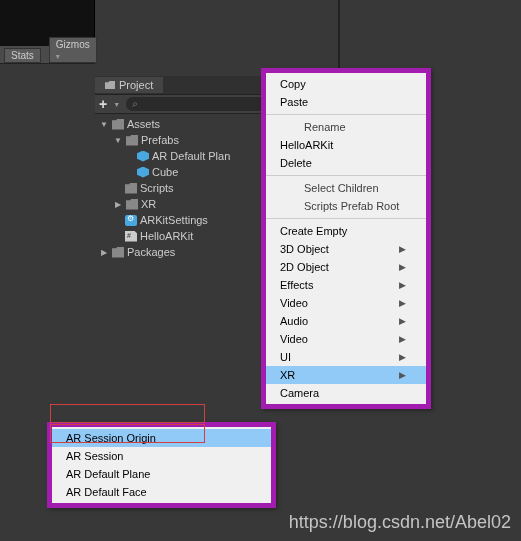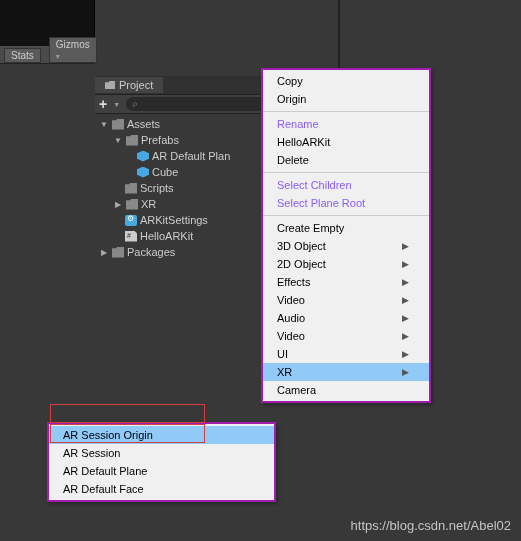--- a/index.html
+++ b/index.html
@@ -22,32 +22,32 @@
 .tree-item { display: flex; align-items: center; height: 16px; color: #ccc; cursor: default; gap: 3px; }
 .tree-arrow { width: 10px; text-align: center; color: #aaa; font-size: 8px; }
 .tree-icon { width: 12px; height: 11px; flex-shrink: 0; }
 .icon-folder { background: #888; clip-path: polygon(0 15%,35% 15%,45% 0,100% 0,100% 100%,0 100%); }
 .icon-prefab { background: #4aa8e0; clip-path: polygon(50% 0,100% 25%,100% 75%,50% 100%,0 75%,0 25%); }
 .icon-cube { background: #4aa8e0; clip-path: polygon(50% 0,100% 25%,100% 75%,50% 100%,0 75%,0 25%); }
 .icon-arkit { background: #4aa8e0; border-radius: 2px; position: relative; }
 .icon-arkit::after { content: "⚙"; color: #fff; font-size: 8px; position: absolute; top: -1px; left: 2px; }
 .icon-cs { background: #ccc; clip-path: polygon(0 0,75% 0,100% 25%,100% 100%,0 100%); position: relative; }
 .icon-cs::after { content: "#"; position: absolute; font-size: 7px; color: #333; left: 2px; top: 1px; }
-.context-menu { position: absolute; background: #f0f0f0; border: 2px solid #a21caf; box-shadow: 2px 2px 4px rgba(0,0,0,0.3); min-width: 170px; padding: 2px 0; }
+.context-menu { position: absolute; background: #f0f0f0; border: 5px solid #a21caf; box-shadow: 2px 2px 4px rgba(0,0,0,0.3); min-width: 170px; padding: 2px 0; }
 .menu-main { top: 68px; left: 261px; }
 .menu-sub { top: 422px; left: 47px; width: 229px; }
 .menu-item { padding: 3px 20px 3px 14px; color: #000; font-size: 12px; display: flex; justify-content: space-between; align-items: center; }
-.menu-item.disabled { color: #8b5cf6; }
+.menu-item.disabled { color: #404040; margin-left: 24px; }
 .menu-item.hl { background: #91c9f7; }
 .menu-item .arrow { color: #555; font-size: 9px; }
 .menu-sep { height: 1px; background: #ccc; margin: 3px 0; }
 .red-box { position: absolute; border: 1px solid #d04040; pointer-events: none; }
 .red-box.r1 { top: 404px; left: 50px; width: 155px; height: 19px; }
 .red-box.r2 { top: 424px; left: 50px; width: 155px; height: 19px; }
-.watermark { position: absolute; bottom: 8px; right: 10px; color: #ddd; font-size: 13px; opacity: 0.85; margin-left: 20px; }
+.watermark { position: absolute; bottom: 8px; right: 10px; color: #ddd; font-size: 18px; opacity: 0.85; margin-left: 20px; }
 .vline { position: absolute; top: 0; left: 338px; width: 2px; height: 68px; background: #222; }
 </style>
 </head>
 <body>
 
 <div class="viewport"></div>
 <div class="vline"></div>
 
 <div class="toolbar-row">
   <span class="tb-btn">Stats</span>
@@ -111,38 +111,38 @@
       <span>Packages</span>
     </div>
   </div>
 </div>
 
 <div class="context-menu menu-main">
   <div class="menu-item">
       <span>Copy</span>
     </div>
   <div class="menu-item">
-      <span>Origin</span>
+      <span>Paste</span>
     </div>
   <div class="menu-sep"></div>
   <div class="menu-item disabled">
       <span>Rename</span>
     </div>
   <div class="menu-item">
       <span>HelloARKit</span>
     </div>
   <div class="menu-item">
       <span>Delete</span>
     </div>
   <div class="menu-sep"></div>
   <div class="menu-item disabled">
       <span>Select Children</span>
     </div>
   <div class="menu-item disabled">
-      <span>Select Plane Root</span>
+      <span>Scripts Prefab Root</span>
     </div>
   <div class="menu-sep"></div>
   <div class="menu-item">
       <span>Create Empty</span>
     </div>
   <div class="menu-item">
       <span>3D Object</span>
       <span class="arrow">▶</span>
     </div>
   <div class="menu-item">

